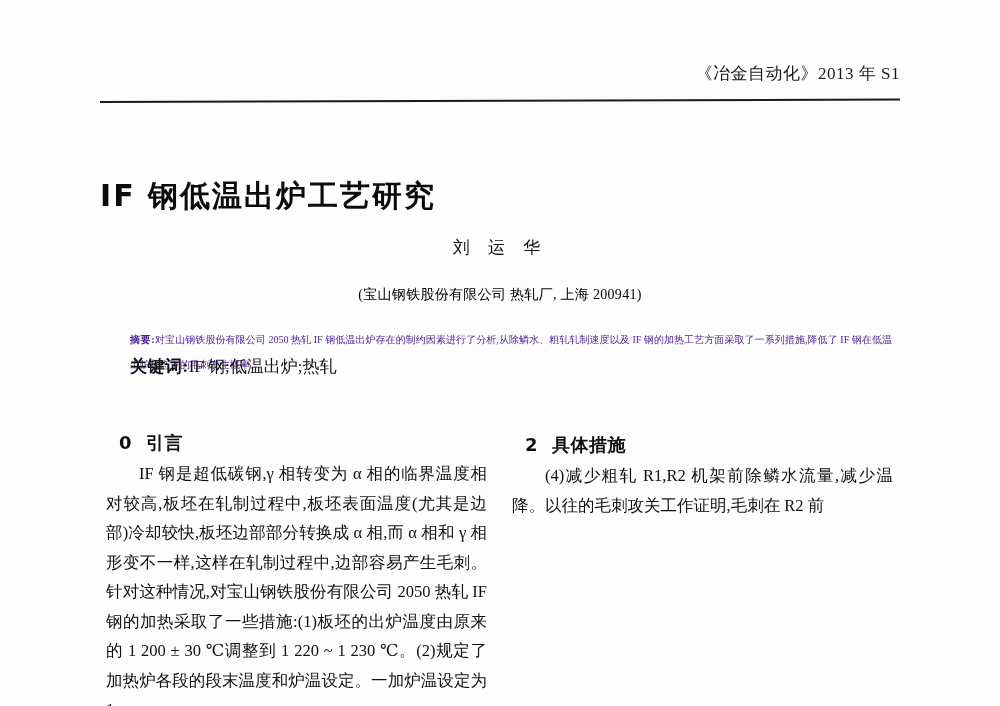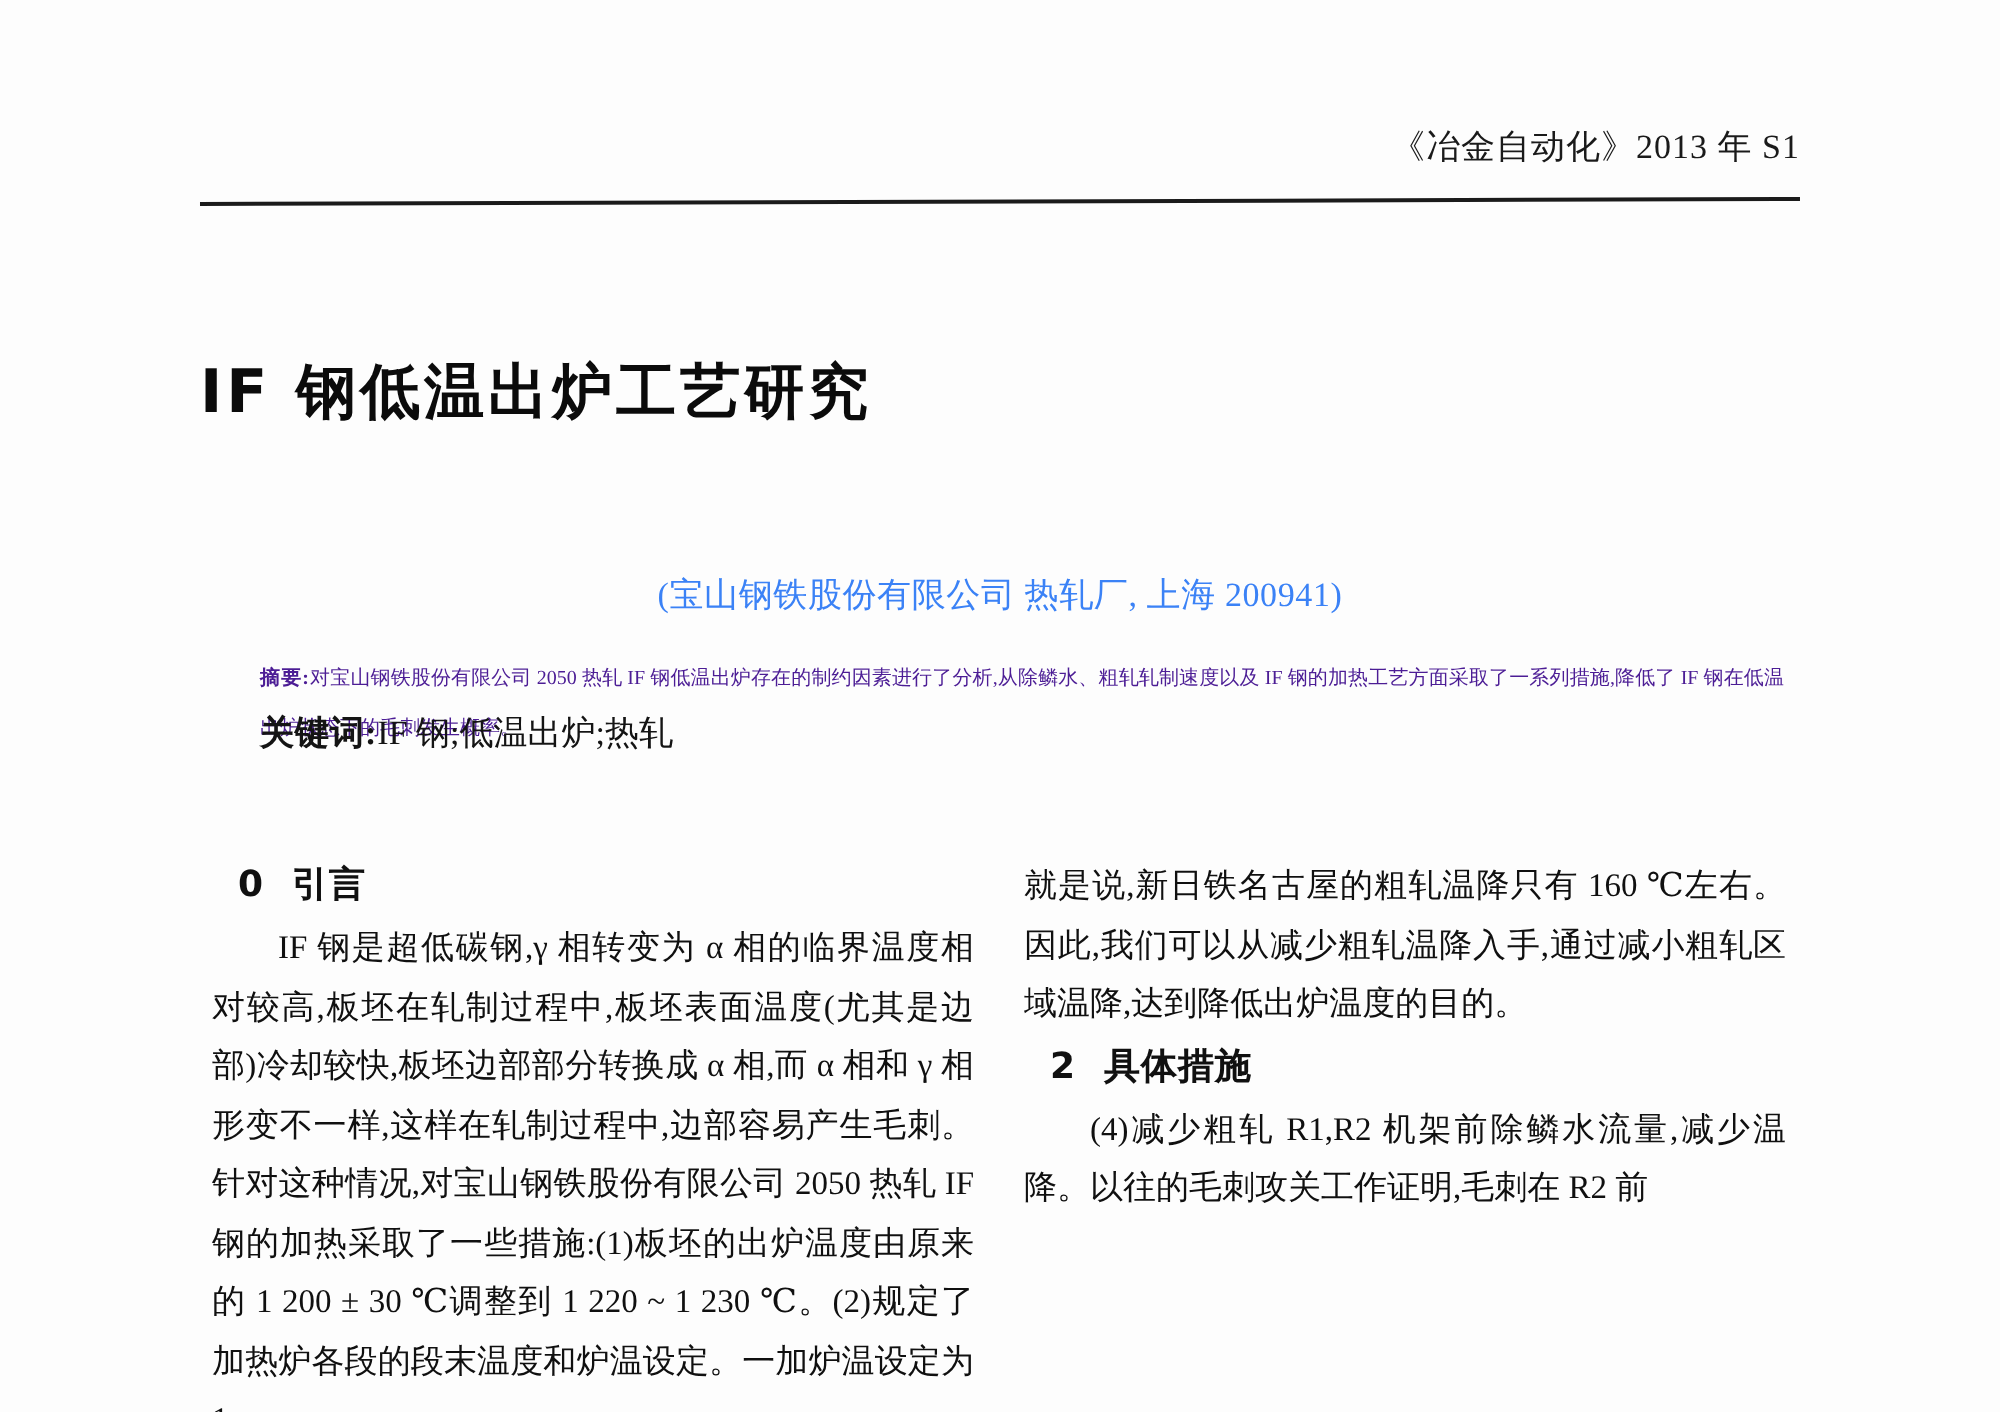--- a/index.html
+++ b/index.html
@@ -70,23 +70,23 @@
     font-size: 17px;
     letter-spacing: 7px;
     color: #141414;
   }
   .affiliation {
     position: absolute;
     left: 100px;
     top: 286px;
     width: 800px;
     text-align: center;
-    font-size: 17px;
+    font-size: 14px;
     letter-spacing: 0.3px;
-    color: #3b82f6;
+    color: #000000;
   }
 
   
   .abstract {
     position: absolute;
     left: 130px;
     top: 327px;
     width: 762px;
     font-size: 10px;
     line-height: 25px;
@@ -148,40 +148,40 @@
 <body>
 
 <div class="page">
 
   <div class="running-head">《冶金自动化》2013 年 S1</div>
 
   <div class="rule"></div>
 
   <div class="title">IF 钢低温出炉工艺研究</div>
 
+  <div class="author">刘 运 华</div>
 
   <div class="affiliation">(宝山钢铁股份有限公司 热轧厂, 上海 200941)</div>
 
   <div class="abstract">
     <span class="lead">摘要:</span><span>对宝山钢铁股份有限公司 2050 热轧 IF 钢低温出炉存在的制约因素进行了分析,从除鳞水、粗轧轧制速度以及 IF 钢的加热工艺方面采取了一系列措施,降低了 IF 钢在低温出炉状态下的毛刺发生概率。</span>
   </div>
 
   <div class="keywords">
     <span class="lead">关键词:</span><span>IF 钢;低温出炉;热轧</span>
   </div>
 
   <div class="col col-left">
     <div class="sec-head">
       <span class="num">0</span><span>引言</span>
     </div>
     <p class="body">IF 钢是超低碳钢,γ 相转变为 α 相的临界温度相对较高,板坯在轧制过程中,板坯表面温度(尤其是边部)冷却较快,板坯边部部分转换成 α 相,而 α 相和 γ 相形变不一样,这样在轧制过程中,边部容易产生毛刺。针对这种情况,对宝山钢铁股份有限公司 2050 热轧 IF 钢的加热采取了一些措施:(1)板坯的出炉温度由原来的 1 200 ± 30 ℃调整到 1 220 ~ 1 230 ℃。(2)规定了加热炉各段的段末温度和炉温设定。一加炉温设定为 1</p>
   </div>
 
   <div class="col col-right">
-    <p class="body cont">就是说,新日铁名古屋的粗轧温降只有 160 ℃左右。因此,我们可以从减少粗轧温降入手,通过减小粗轧区域温降,达到降低出炉温度的目的。</p>
     <div class="sec-gap"></div>
     <div class="sec-head">
       <span class="num">2</span><span>具体措施</span>
     </div>
     <p class="body">(4)减少粗轧 R1,R2 机架前除鳞水流量,减少温降。以往的毛刺攻关工作证明,毛刺在 R2 前</p>
   </div>
 
 </div>
 
 </body></html>

